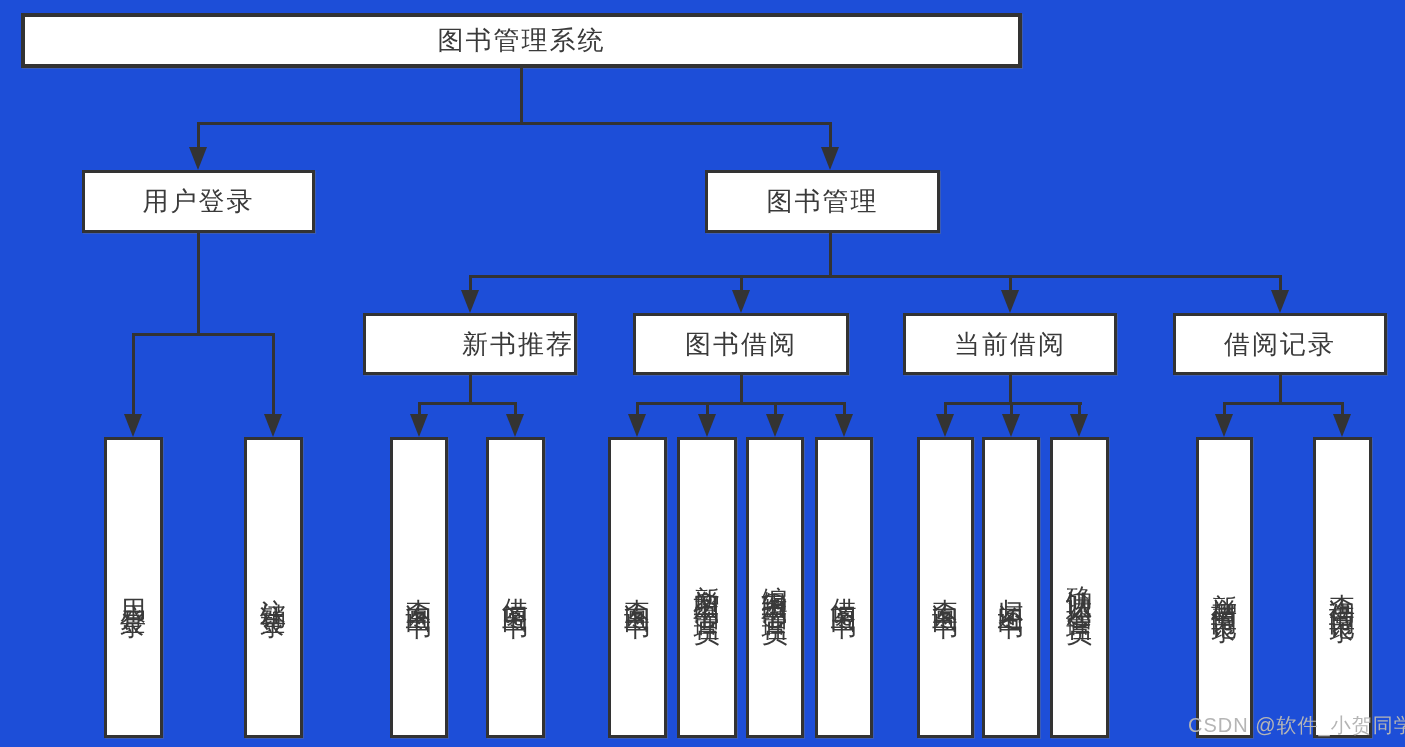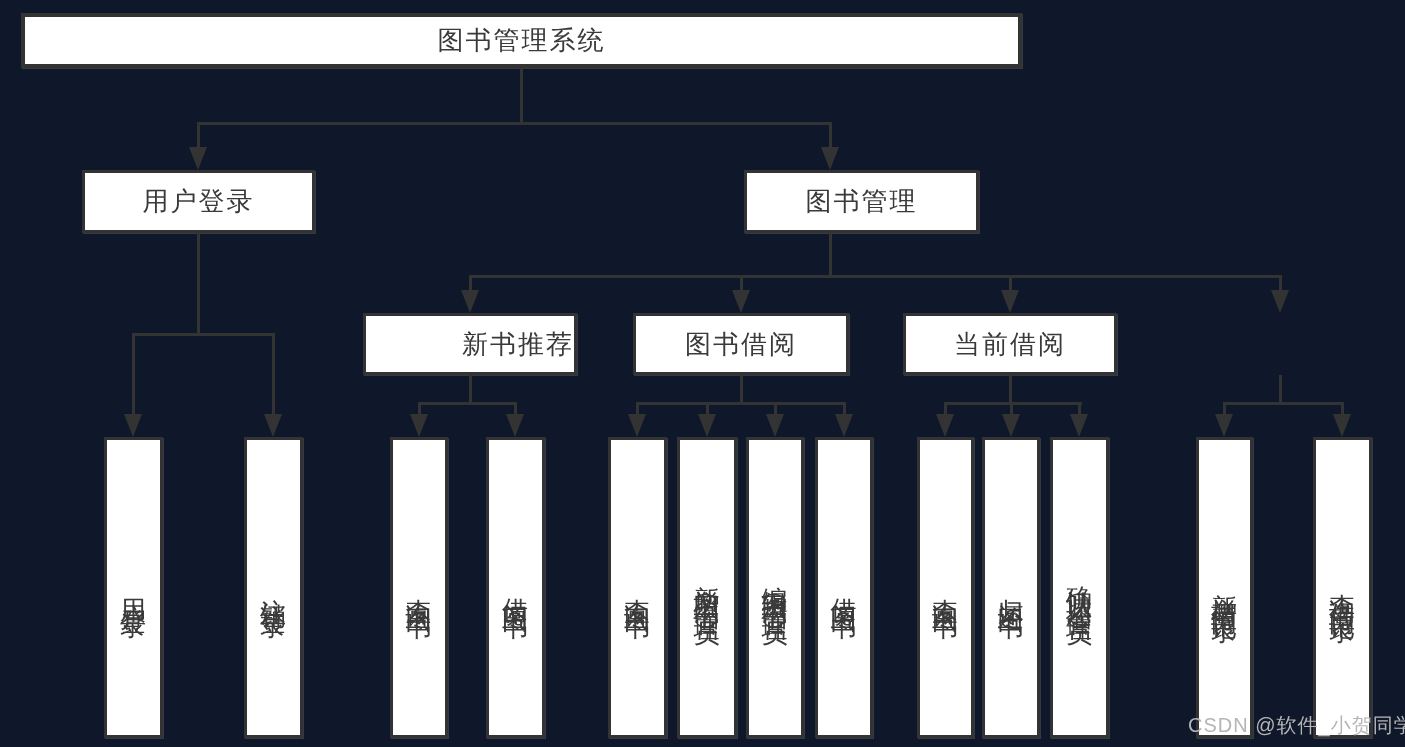--- a/index.html
+++ b/index.html
@@ -1,19 +1,19 @@
 <!DOCTYPE html>
 <html><head>
 <meta charset="utf-8">
 <style>
   html,body{margin:0;padding:0;background:#ffffff;}
   #canvas{
     position:relative;
     width:1405px;height:747px;
-    background:#0f172a;
+    background:#1d4ed8;
     font-family:"Liberation Sans", sans-serif;
     overflow:hidden;
   }
   .box{
     position:absolute;
     border:3px solid #333333;
     background:#ffffff;
     box-sizing:border-box;
     display:flex;align-items:center;justify-content:center;
     box-shadow:1px 1px 0 rgba(120,120,120,0.35);
@@ -46,32 +46,35 @@
 
 <div id="canvas">
 
   <div class="box" style="left:21px;top:13px;width:1001px;height:55px;border-width:4px;">
     <span class="lbl">图书管理系统</span>
   </div>
 
   <div class="box" style="left:82px;top:170px;width:233px;height:63px;">
     <span class="lbl">用户登录</span>
   </div>
-  <div class="box" style="left:744px;top:170px;width:235px;height:63px;justify-content:center;">
+  <div class="box" style="left:705px;top:170px;width:235px;height:63px;justify-content:center;">
     <span class="lbl">图书管理</span>
   </div>
 
   <div class="box" style="left:363px;top:313px;width:214px;height:62px;justify-content:flex-end;">
     <span class="lbl">新书推荐</span>
   </div>
   <div class="box" style="left:633px;top:313px;width:216px;height:62px;">
     <span class="lbl">图书借阅</span>
   </div>
   <div class="box" style="left:903px;top:313px;width:214px;height:62px;">
     <span class="lbl">当前借阅</span>
+  </div>
+  <div class="box" style="left:1173px;top:313px;width:214px;height:62px;">
+    <span class="lbl">借阅记录</span>
   </div>
 
   <div class="box vbox" style="left:104px;top:437px;width:59px;height:301px;">
     <span class="lbl">用户登录</span>
   </div>
   <div class="box vbox" style="left:244px;top:437px;width:59px;height:301px;">
     <span class="lbl">注销登录</span>
   </div>
 
   <div class="box vbox" style="left:390px;top:437px;width:58px;height:301px;">

